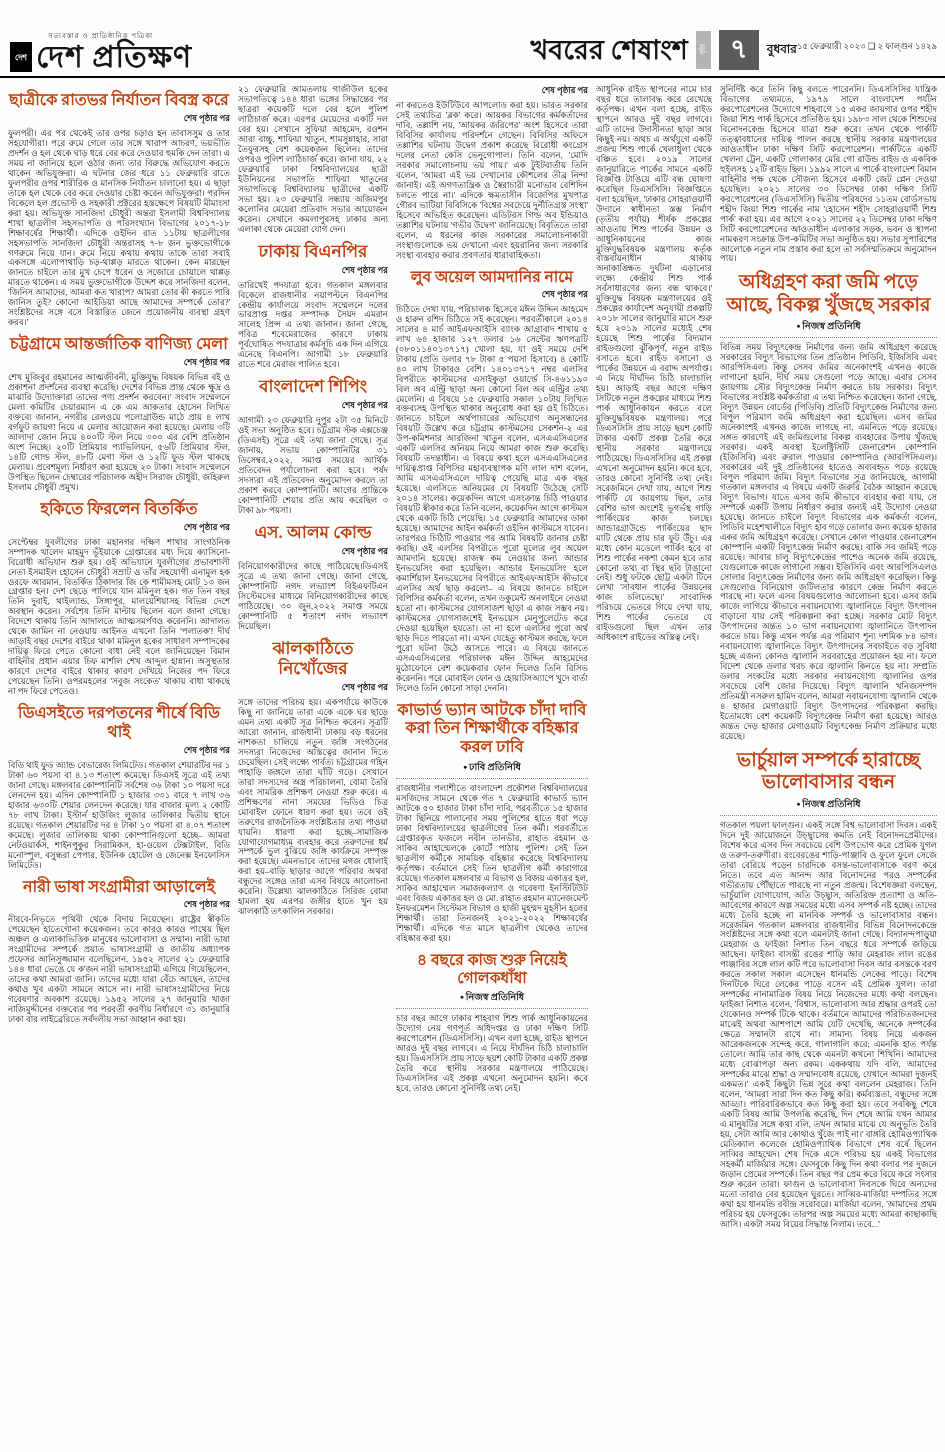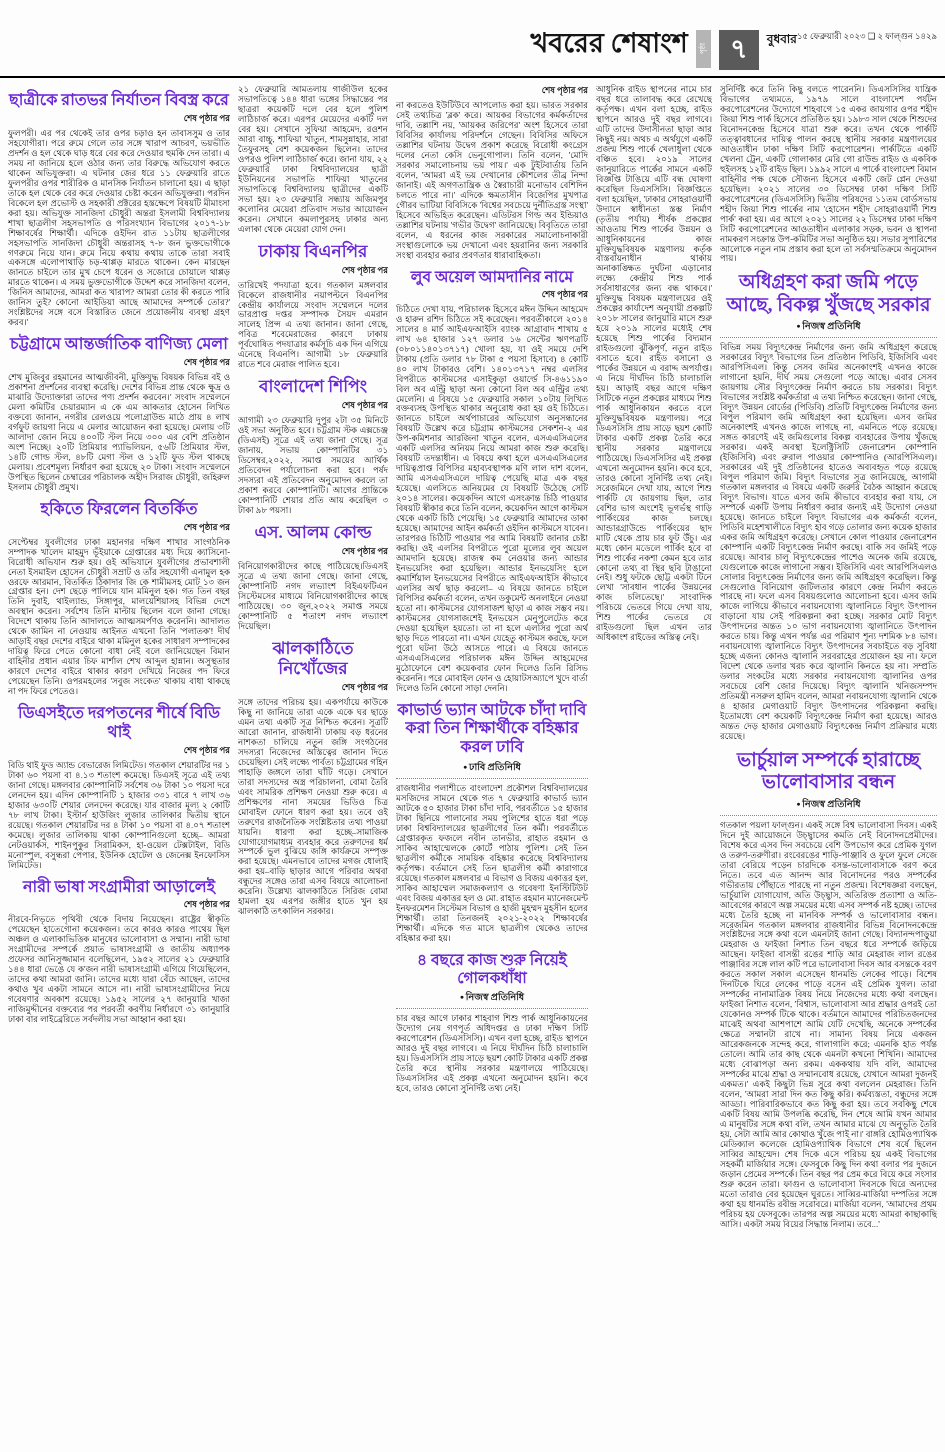--- a/index.html
+++ b/index.html
@@ -6,57 +6,64 @@
   .page{position:relative;width:945px;height:1452px;background:#fdfdfd;margin:0 auto;
         font-family:"Liberation Serif","DejaVu Serif",serif;color:#151515;overflow:hidden;}
   
   .header{position:absolute;left:0;top:0;width:945px;height:78px;}
   .masthead{position:absolute;left:10px;top:30px;width:300px;}
   .tagline{font-size:7px;letter-spacing:1px;color:#333;margin-left:38px;}
   .logo-row{display:flex;align-items:center;gap:4px;}
   .logo-box{width:22px;height:30px;background:#000;color:#fff;font-size:8px;display:flex;
             align-items:center;justify-content:center;font-weight:bold;}
   .logo-text{font-size:30px;font-weight:bold;letter-spacing:1px;line-height:1;}
-  .header-right{position:absolute;right:8px;top:30px;display:flex;align-items:flex-start;gap:8px;}
+  .header-right{position:absolute;right:8px;top:30px;display:flex;align-items:center;gap:8px;}
   .section-title{font-size:27px;font-weight:bold;line-height:1;}
   .pagelabel-box{width:15px;height:38px;background:#b5b5b5;color:#fff;display:flex;
                  align-items:center;justify-content:center;}
   .pagelabel-box span{writing-mode:vertical-rl;transform:rotate(180deg);font-size:7px;}
   .pagenum-box{width:40px;height:40px;background:#5a5a5a;color:#fff;display:flex;
                align-items:center;justify-content:center;font-size:27px;font-weight:bold;}
   .daydate{display:flex;flex-direction:row;justify-content:center;}
   .day{font-size:12px;font-weight:bold;}
   .dateline{font-size:8.5px;color:#222;}
   .header-rule{position:absolute;left:0;top:76px;width:945px;height:2px;background:#000;}
   
   .col{position:absolute;top:84px;height:1364px;overflow:hidden;}
   #col0{left:8px;width:222px;}
   #col1{left:238px;width:150px;}
   #col2{left:396px;width:192px;}
   #col3{left:596px;width:116px;}
   #col4{left:720px;width:217px;}
-  .headline{font-weight:bold;text-align:center;line-height:1.18;margin:7px 0 2px;color:#6d28d9;}
+  .headline{font-weight:bold;text-align:center;line-height:1.18;margin:7px 0 2px;color:#c2410c;}
   .hl-c0{font-size:16px;}
   .hl-c1{font-size:17px;}
   .hl-c2{font-size:15.5px;}
   .hl-c2.two-line{font-size:16px;}
   .hl-c4{font-size:19px;}
   .kicker{font-size:8.5px;font-weight:bold;text-align:right;margin:0 0 3px;}
   .byline-row{font-size:9.5px;font-weight:bold;margin:3px 0 0;text-align:center;}
   .byline-bullet{font-size:7px;vertical-align:1px;}
   .byline-rule{border-bottom:1px dotted #888;margin:3px 0 5px;}
   .body-text{font-size:8.6px;line-height:1.16;text-align:justify;margin:1px 0 5px;
              word-break:break-word;}
 </style>
 </head>
 <body>
 
 <div class="page">
 
   <div class="header">
+    <div class="masthead">
+      <div class="tagline">সত্যবস্তার ও প্রাতিষ্ঠানিক পত্রিকা</div>
+      <div class="logo-row">
+        <div class="logo-box">দেশ</div>
+        <div class="logo-text">দেশ প্রতিক্ষণ</div>
+      </div>
+    </div>
     <div class="header-right">
       <div class="section-title">খবরের শেষাংশ</div>
       <div class="pagelabel-box">
         <span>পৃষ্ঠা</span>
       </div>
       <div class="pagenum-box">
         <span>৭</span>
       </div>
       <div class="daydate">
         <span class="day">বুধবার</span>

